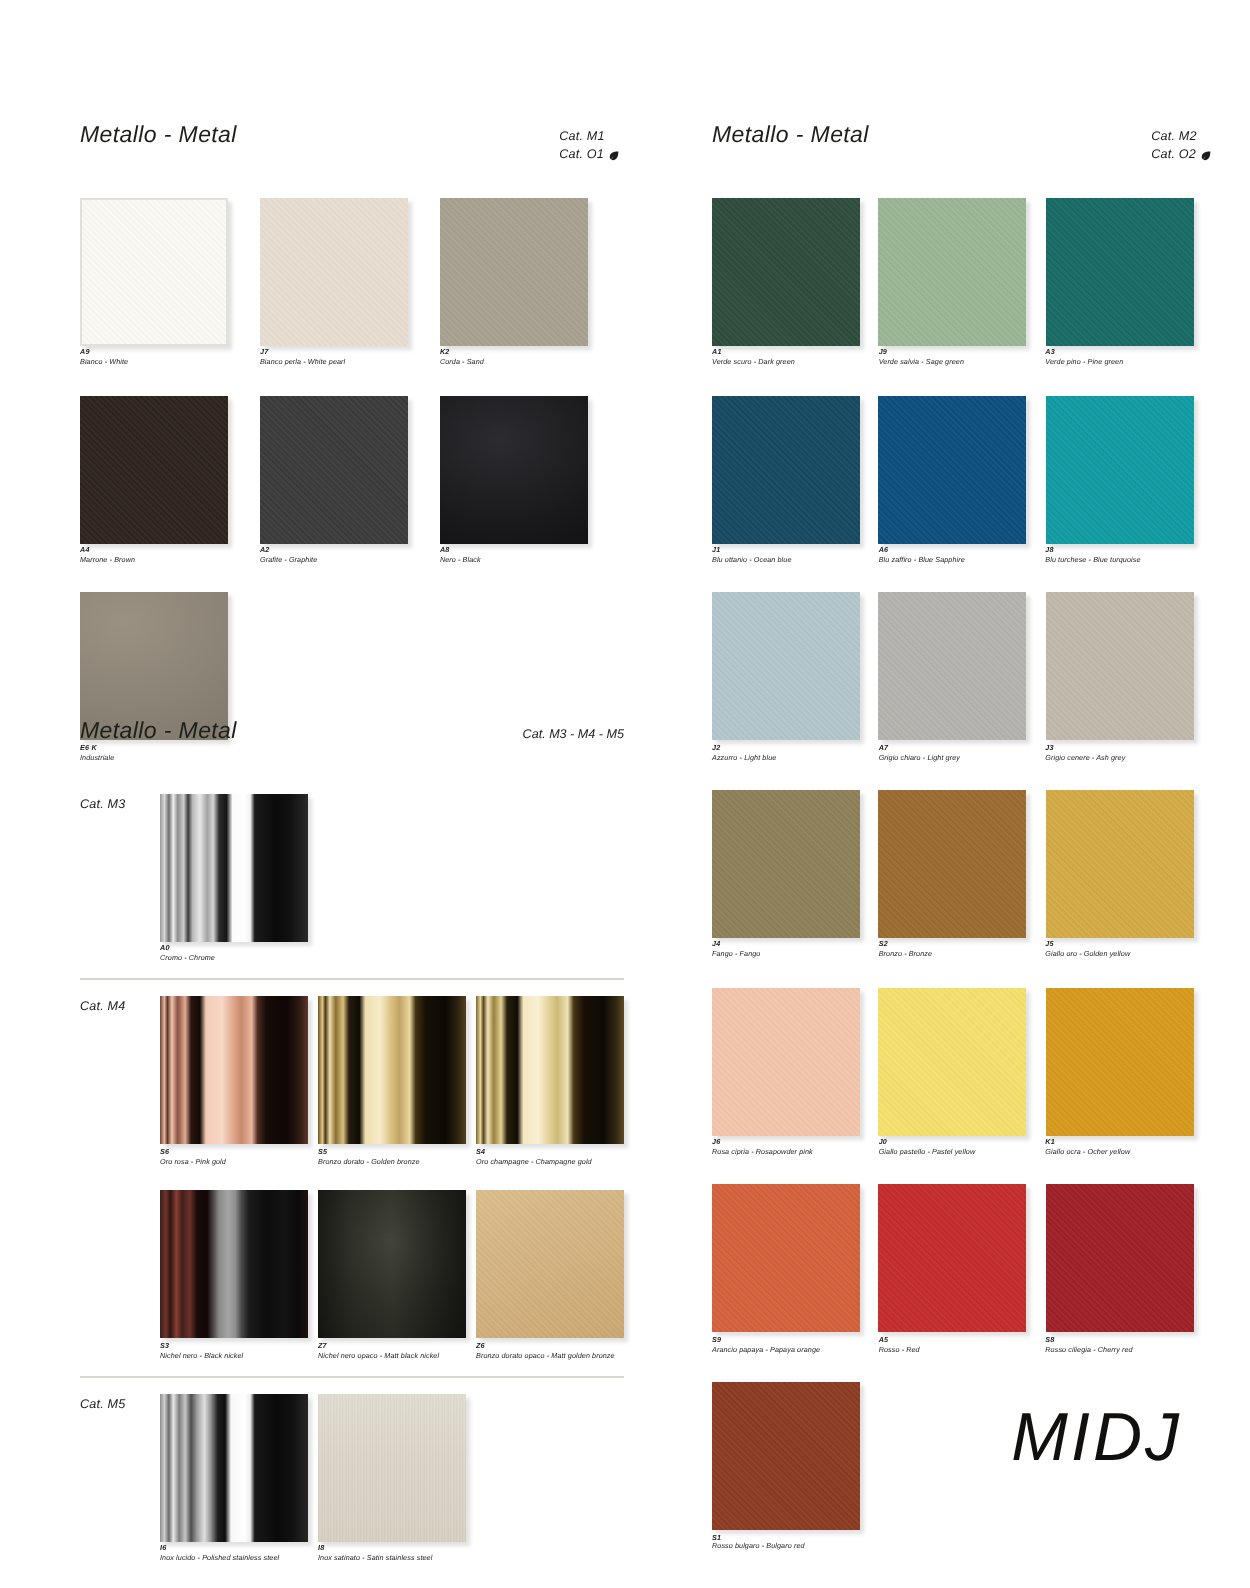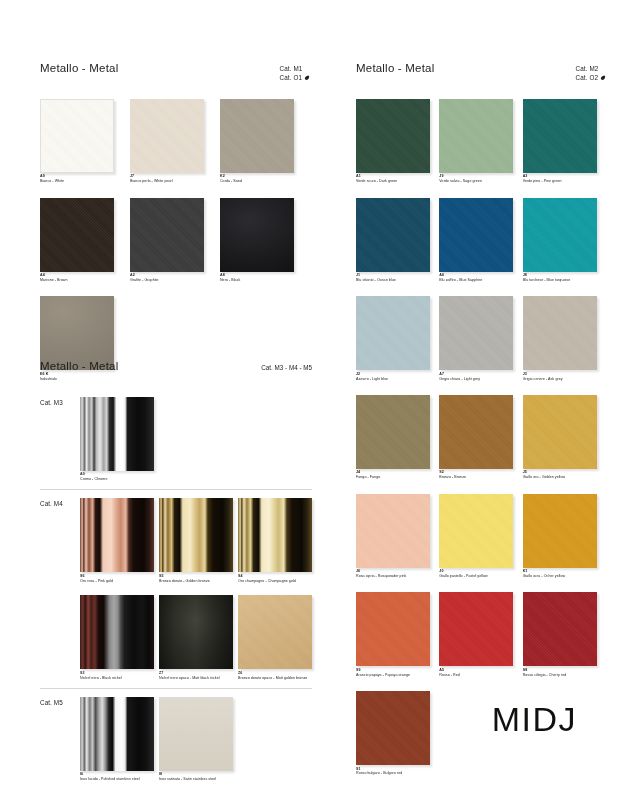--- a/index.html
+++ b/index.html
@@ -3,21 +3,21 @@
 <meta charset="utf-8">
 <style>
   * { box-sizing: border-box; margin: 0; padding: 0; }
   html, body {
     width: 625px; height: 794px;
     background: #ffffff;
     font-family: "Liberation Sans", sans-serif;
     color: #1d1d1b;
     overflow: hidden;
   }
-  .page { position: relative; width: 605px; height: 794px; }
+  .page { position: relative; width: 605px; height: 794px; font-style: italic; }
 
   
   .col-left  { position: absolute; left: 40px;  top: 62px; width: 270px; }
   .col-right { position: absolute; left: 356px; top: 62px; width: 250px; }
 
   
   .sec-head {
     position: relative;
     display: flex;
     align-items: flex-start;
@@ -96,21 +96,21 @@
     flex: 0 0 40px;
     white-space: nowrap;
   }
   .catswatches { display: flex; flex-wrap: wrap; gap: 0; }
   .catswatches .cell-inner { width: 74px; margin-right: 5px; }
   .divider { border-top: .6px solid #d8d6d0; margin-top: 8px; width: 272px; }
 
   
   .brand {
     position: absolute;
-    right: 28px; bottom: 55px;
+    right: 14px; bottom: 55px;
     font-size: 34px;
     font-weight: 400;
     letter-spacing: 1.5px;
     color: #12100e;
     font-family: "Liberation Sans", sans-serif;
   }
 
   
   .m-chrome {
     background:

